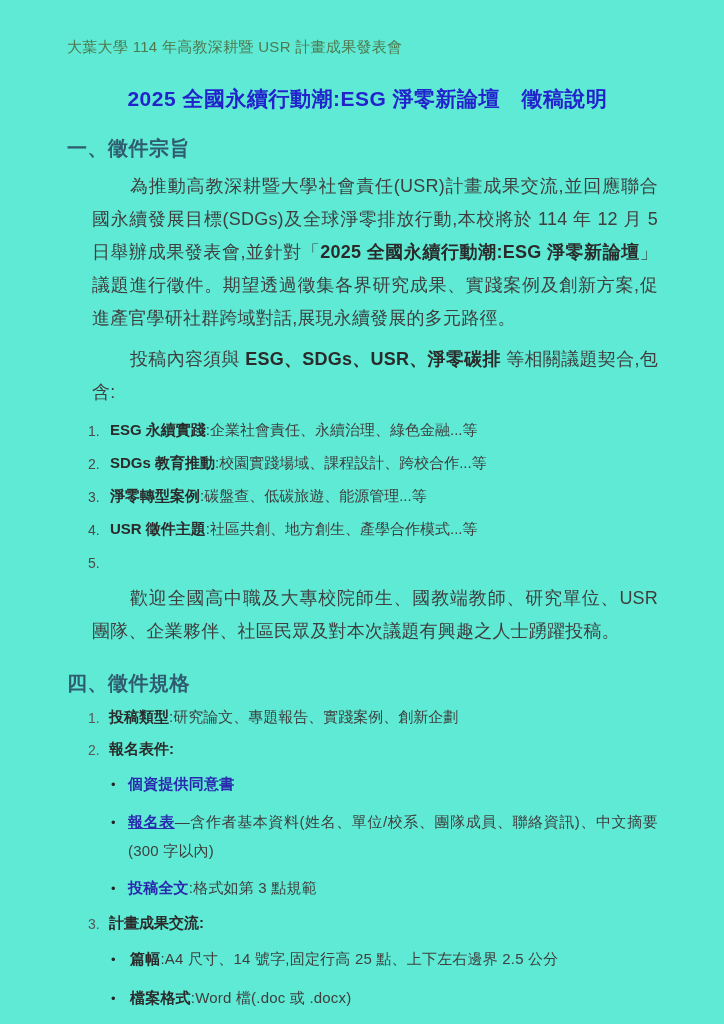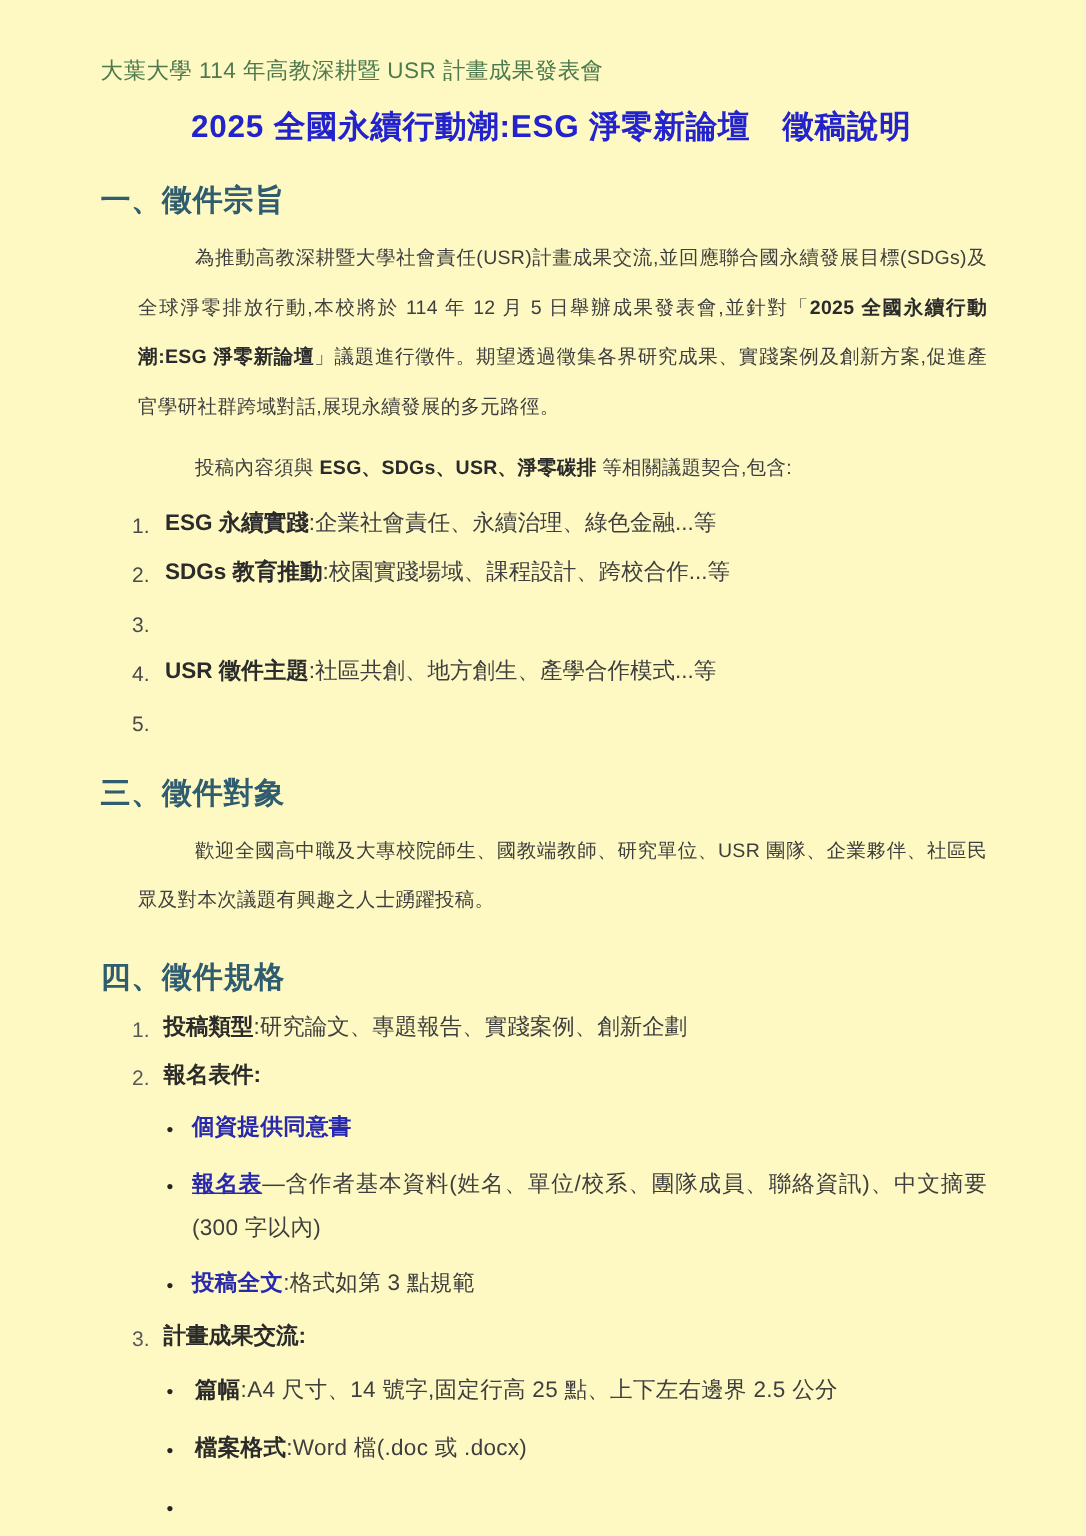--- a/index.html
+++ b/index.html
@@ -1,26 +1,26 @@
 <!DOCTYPE html>
 <html><head>
 <meta charset="utf-8">
 <style>
   * { margin:0; padding:0; box-sizing:border-box; }
   html,body { background:#ffffff; }
   .page {
-    width:724px; height:1024px; background:#fef9c3; overflow:hidden;
+    width:724px; height:1024px; background:#5eead4; overflow:hidden;
     font-family:"Liberation Sans","DejaVu Sans",sans-serif;
     color:#3f3f3f; padding:38px 56px 0 67px; position:relative;
   }
   .doc-header { font-size:15px; color:#4e7a50; font-weight:400; letter-spacing:.3px; }
-  .doc-title  { text-align:center; font-size:21px; font-weight:700; color:#2323cd; margin-top:13px; letter-spacing:.5px; }
+  .doc-title  { text-align:center; font-size:21px; font-weight:700; color:#2323cd; margin-top:28px; letter-spacing:.5px; }
   .h2 { font-size:20px; font-weight:700; color:#2f5c6e; margin-top:22px; letter-spacing:.5px; }
   .para {
-    margin:8px 0 0 25px; width:566px; font-size:13px; line-height:33px;
+    margin:8px 0 0 25px; width:566px; font-size:18px; line-height:33px;
     text-align:justify; text-indent:38px; letter-spacing:.2px;
   }
   .b   { font-weight:700; color:#2b2b2b; }
   .lnk { font-weight:700; color:#2929ae; cursor:pointer; }
   .lnk.u { text-decoration:underline; }
   .numrow { display:flex; margin-left:21px; margin-top:10px; font-size:15px; line-height:22px; }
   .numrow .num { width:22px; flex:none; color:#4a4a4a; font-size:14px; padding-top:1px; }
   .numrow4 { display:flex; margin-left:21px; margin-top:9px; font-size:15px; line-height:22px; }
   .numrow4 .num { width:21px; flex:none; color:#595959; font-size:14px; padding-top:1px; }
   .brow { display:flex; margin-left:44px; margin-top:8px; font-size:15px; line-height:29px; }
@@ -46,30 +46,30 @@
   <div class="numrow">
     <span class="num">1.</span>
     <span><span class="b">ESG 永續實踐</span><span>:企業社會責任、永續治理、綠色金融...等</span></span>
   </div>
   <div class="numrow">
     <span class="num">2.</span>
     <span><span class="b">SDGs 教育推動</span><span>:校園實踐場域、課程設計、跨校合作...等</span></span>
   </div>
   <div class="numrow">
     <span class="num">3.</span>
+    <span><span class="b">淨零轉型案例</span><span>:碳盤查、低碳旅遊、能源管理...等</span></span>
   </div>
   <div class="numrow">
     <span class="num">4.</span>
     <span><span class="b">USR 徵件主題</span><span>:社區共創、地方創生、產學合作模式...等</span></span>
   </div>
   <div class="numrow">
     <span class="num">5.</span>
   </div>
 
-  <div class="h2">三、徵件對象</div>
   <div class="para">歡迎全國高中職及大專校院師生、國教端教師、研究單位、USR 團隊、企業夥伴、社區民眾及對本次議題有興趣之人士踴躍投稿。</div>
 
   <div class="h2">四、徵件規格</div>
 
   <div class="numrow4">
     <span class="num">1.</span>
     <span><span class="b">投稿類型</span><span>:研究論文、專題報告、實踐案例、創新企劃</span></span>
   </div>
 
   <div class="numrow4">

